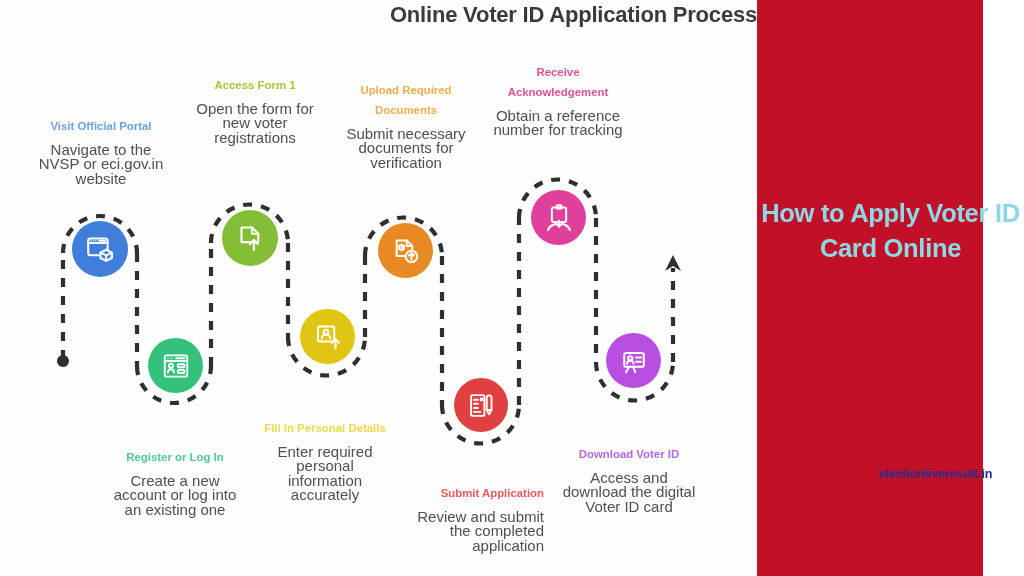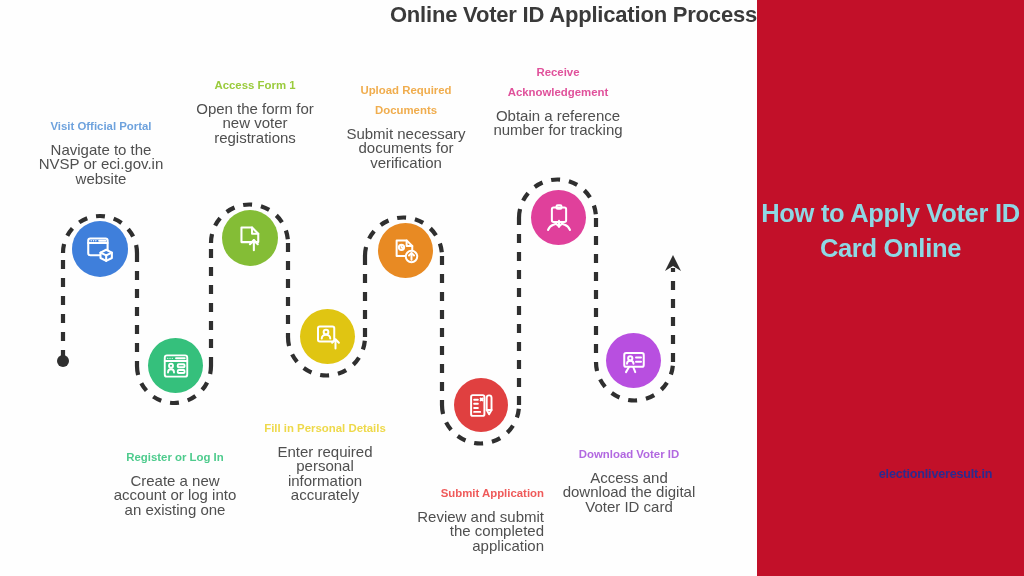--- a/index.html
+++ b/index.html
@@ -39,21 +39,21 @@
     font-size:11.4px; font-weight:bold; line-height:20px;
     margin-bottom:7px;
   }
   .step-desc {
     font-size:15px; font-weight:normal; line-height:14.4px;
     color:#4f4f4f;
   }
 
   
   #red-panel {
-    position:absolute; left:757px; top:0; width:267px; height:576px;
+    position:absolute; left:757px; top:0; width:226px; height:576px;
     background:#c21029;
   }
   #red-title {
     position:absolute; left:0; top:196px; width:267px;
     text-align:center;
     font-size:25.5px; font-weight:bold; line-height:35px;
     color:#8ed8e4;
     letter-spacing:-0.3px;
   }
   #watermark {

